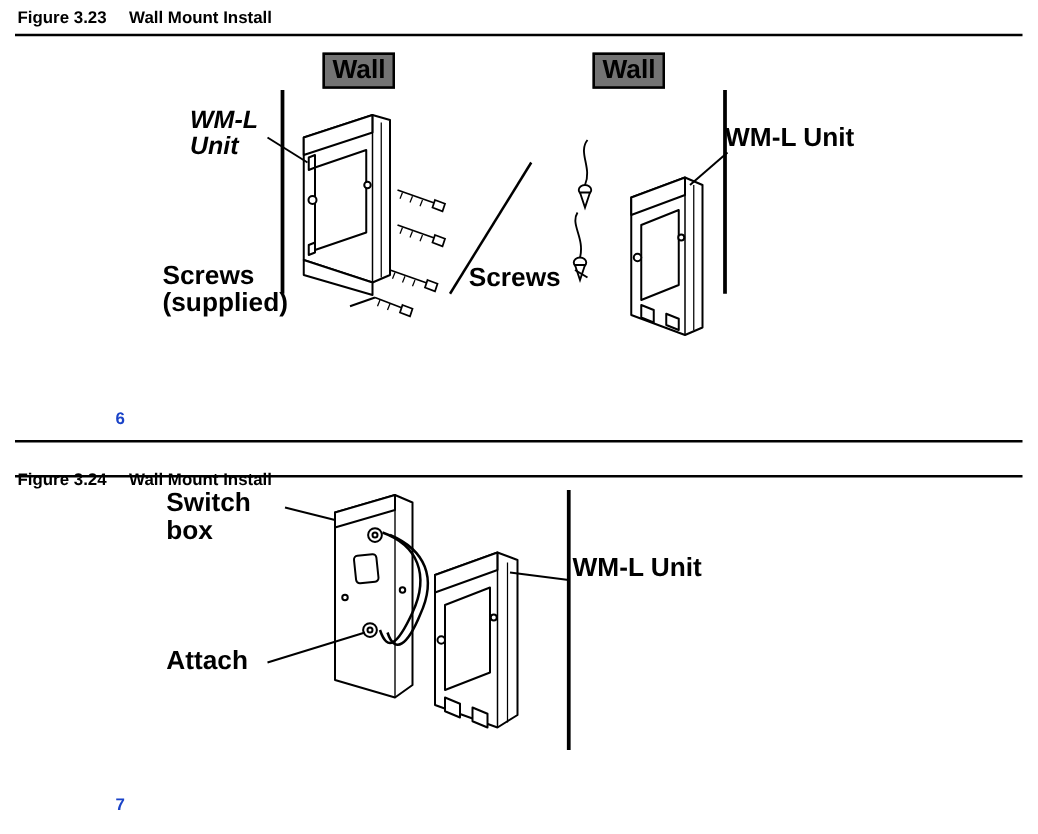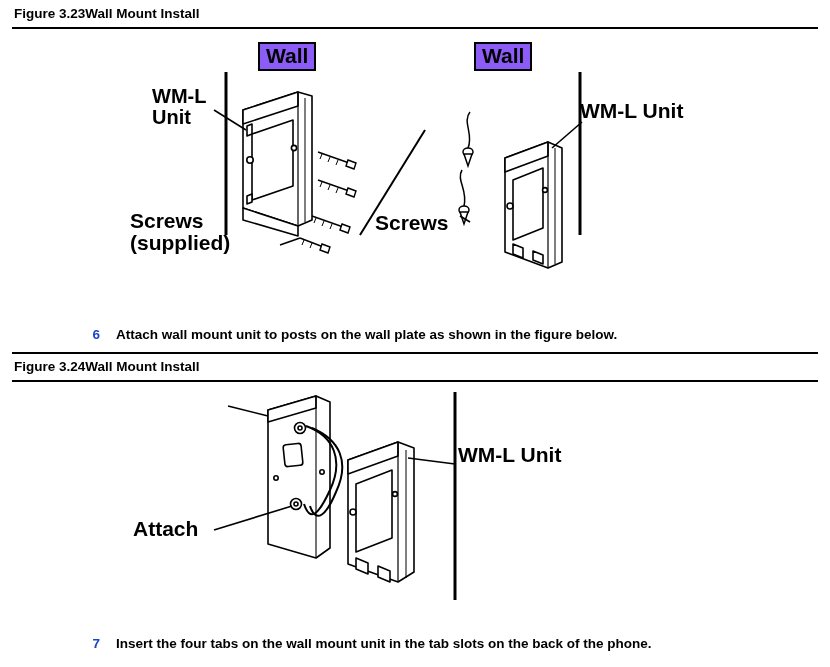--- a/index.html
+++ b/index.html
@@ -19,20 +19,21 @@
     position: relative;
     width: 830px;
     height: 667px;
   }
   
   .fig-caption {
     position: absolute;
     left: 14px;
     display: flex;
     align-items: flex-end;
+    gap: 18px;
     font-size: 13.5px;
   }
   .fig-caption .fig-num {
     font-weight: bold;
     white-space: nowrap;
   }
   .fig-caption .fig-title {
     font-weight: bold;
     white-space: nowrap;
   }
@@ -72,21 +73,21 @@
     position: absolute;
     font-weight: bold;
     line-height: 1.05;
     white-space: pre;
   }
   .boxed-label {
     position: absolute;
     font-weight: bold;
     border: 2px solid #000;
     padding: 1px 6px 2px 6px;
-    background: #8b5cf6;
+    background: #737373;
     line-height: 1.05;
   }
   svg { display: block; overflow: visible; }
 </style>
 </head>
 <body>
 
 <div class="page">
 
   <div class="fig-caption" style="top:6px;">
@@ -181,35 +182,34 @@
       <g stroke="#000" stroke-width="1.6" fill="none">
         <path d="M582,92 L552,118"></path>
         <path d="M470,192 L460,186"></path>
       </g>
     </svg>
   </div>
 
   <div class="boxed-label" style="left:258px; top:42px; font-size:21px;">Wall</div>
   <div class="boxed-label" style="left:474px; top:42px; font-size:21px;">Wall</div>
 
-  <div class="callout" style="left:152px; top:86px; font-size:20px;">WM-L
+  <div class="callout" style="left:152px; top:86px; font-size:20px;font-style:italic;">WM-L
 Unit</div>
   <div class="callout" style="left:580px; top:100px; font-size:21px;">WM-L Unit</div>
   <div class="callout" style="left:130px; top:210px; font-size:21px;">Screws
 (supplied)</div>
   <div class="callout" style="left:375px; top:212px; font-size:21px;">Screws</div>
 
 
   <div class="step" style="left:74px; top:327px; width:740px;">
     <span class="num">6</span>
-    <span class="txt">Attach wall mount unit to posts on the wall plate as shown in the figure below.</span>
   </div>
 
   <div class="rule" style="top:352px;"></div>
-  <div class="fig-caption" style="top:359px;">
+  <div class="fig-caption" style="top:376px;">
     <span class="fig-num">Figure 3.24</span>
     <span class="fig-title">Wall Mount Install</span>
   </div>
   <div class="rule" style="top:380px;"></div>
 
   <div class="art" style="left:0px; top:382px; width:830px; height:240px;">
     <svg width="830" height="240" viewBox="0 0 830 240">
 
       <line x1="455" y1="10" x2="455" y2="218" stroke="#000" stroke-width="3"></line>
 
@@ -248,21 +248,22 @@
       </g>
 
       <g stroke="#000" stroke-width="1.6" fill="none">
         <path d="M228,24 L268,34"></path>
         <path d="M214,148 L292,124"></path>
         <path d="M455,82 L408,76"></path>
       </g>
     </svg>
   </div>
 
+  <div class="callout" style="left:133px; top:392px; font-size:21px;">Switch
+box</div>
   <div class="callout" style="left:133px; top:518px; font-size:21px;">Attach</div>
   <div class="callout" style="left:458px; top:444px; font-size:21px;">WM-L Unit</div>
 
   <div class="step" style="left:74px; top:636px; width:740px;">
     <span class="num">7</span>
-    <span class="txt">Insert the four tabs on the wall mount unit in the tab slots on the back of the phone.</span>
   </div>
 
 </div>
 
 </body></html>

